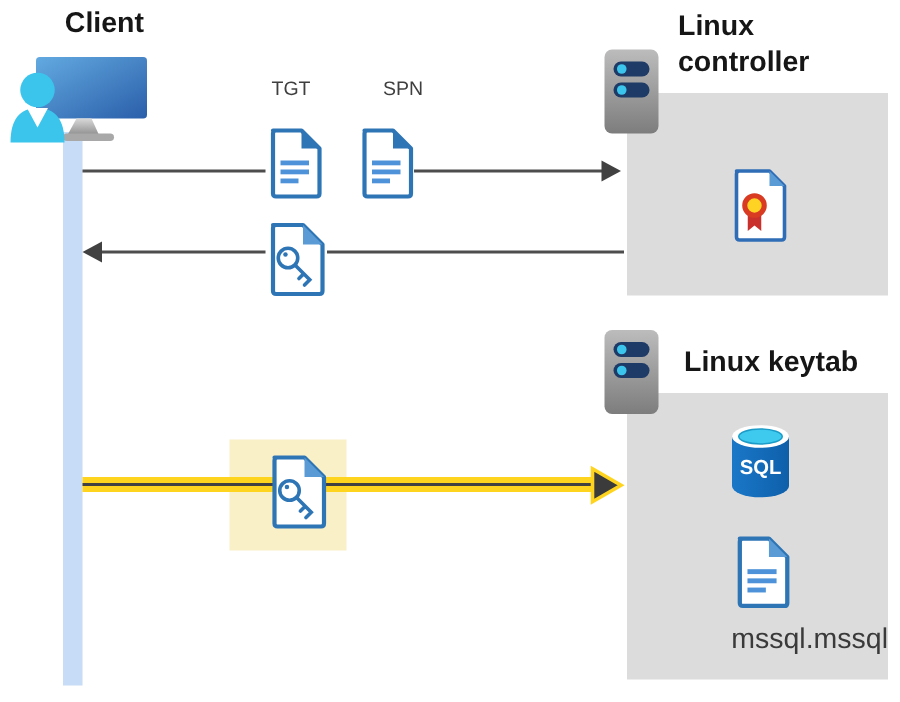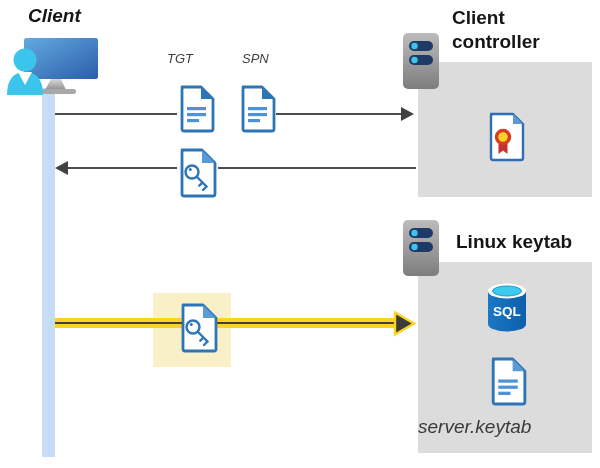--- a/index.html
+++ b/index.html
@@ -13,21 +13,21 @@
     border-top:7px solid transparent;border-bottom:7px solid transparent;
     border-left:13px solid #414141;}
   .arrowhead-left{position:absolute;width:0;height:0;
     border-top:7px solid transparent;border-bottom:7px solid transparent;
     border-right:13px solid #414141;}
   .gray-box{position:absolute;background:#dcdcdc;}
   .timeline{position:absolute;background:#c7dcf6;}
   .yline{position:absolute;background:#ffd41e;}
   .yline-core{position:absolute;background:#414141;}
   .highlight-square{position:absolute;background:#faf0c8;}
-  .center{text-align:left;font-style:italic;}
+  .center{text-align:right;}
 </style>
 </head>
 <body>
 
 <div id="canvas">
 
   <div class="timeline" style="left:42px;top:88px;width:13px;height:369px;"></div>
 
   <div class="abs title center" style="left:28px;top:4px;width:68px;">Client</div>
 
@@ -113,21 +113,21 @@
           <stop offset="1" stop-color="#7d7d7d"></stop>
       </linearGradient>
     </defs>
     <rect x="1" y="1" width="36" height="56" rx="5" fill="url(#srvGrad1)"></rect>
     <rect x="7" y="9" width="24" height="10" rx="5" fill="#1e3a66"></rect>
     <circle cx="12.5" cy="14" r="3.2" fill="#3bc5ec"></circle>
     <rect x="7" y="23" width="24" height="10" rx="5" fill="#1e3a66"></rect>
     <circle cx="12.5" cy="28" r="3.2" fill="#3bc5ec"></circle>
   </svg>
 
-  <div class="abs title" style="left:452px;top:6px;width:125px;">Client controller</div>
+  <div class="abs title" style="left:452px;top:6px;width:125px;">Linux controller</div>
 
   <svg class="abs" style="left:487px;top:112px;" width="40" height="50" viewBox="0 0 40 50">
     <path d="M4,2 h22 l10,10 v34 q0,2 -2,2 h-28 q-2,0 -2,-2 v-42 q0,-2 2,-2 z" fill="#ffffff" stroke="#2f6db6" stroke-width="2.4" stroke-linejoin="round"></path>
     <path d="M26,2 v10 h10 z" fill="#5b9bd5"></path>
     <path d="M11.5,30 v12 l4.5,-3.6 4.5,3.6 v-12 z" fill="#c9302c"></path>
     <circle cx="16" cy="25" r="6.5" fill="#ffd324" stroke="#d83a22" stroke-width="3.4"></circle>
   </svg>
 
   <div class="gray-box" style="left:418px;top:262px;width:174px;height:191px;"></div>
 
@@ -161,15 +161,15 @@
   </svg>
 
   <svg class="abs" style="left:488px;top:357px;" width="39" height="49" viewBox="0 0 38 48">
     <path d="M5,2 h19 l12,12 v30 q0,2 -2,2 h-27 q-2,0 -2,-2 v-40 q0,-2 2,-2 z" fill="#ffffff" stroke="#2e75b6" stroke-width="2.8" stroke-linejoin="round"></path>
     <path d="M24,2 v12 h12 z" fill="#5b9bd5"></path>
     <rect x="10" y="22" width="19" height="3.2" fill="#4e93d9"></rect>
     <rect x="10" y="28" width="19" height="3.2" fill="#4e93d9"></rect>
     <rect x="10" y="34" width="12" height="3.2" fill="#4e93d9"></rect>
   </svg>
 
-  <div class="abs center" style="left:418px;top:416px;width:174px;font-size:19px;color:#3a3a3a;">server.keytab</div>
+  <div class="abs center" style="left:418px;top:416px;width:174px;font-size:19px;color:#3a3a3a;">mssql.mssql</div>
 
 </div>
 
 </body></html>

